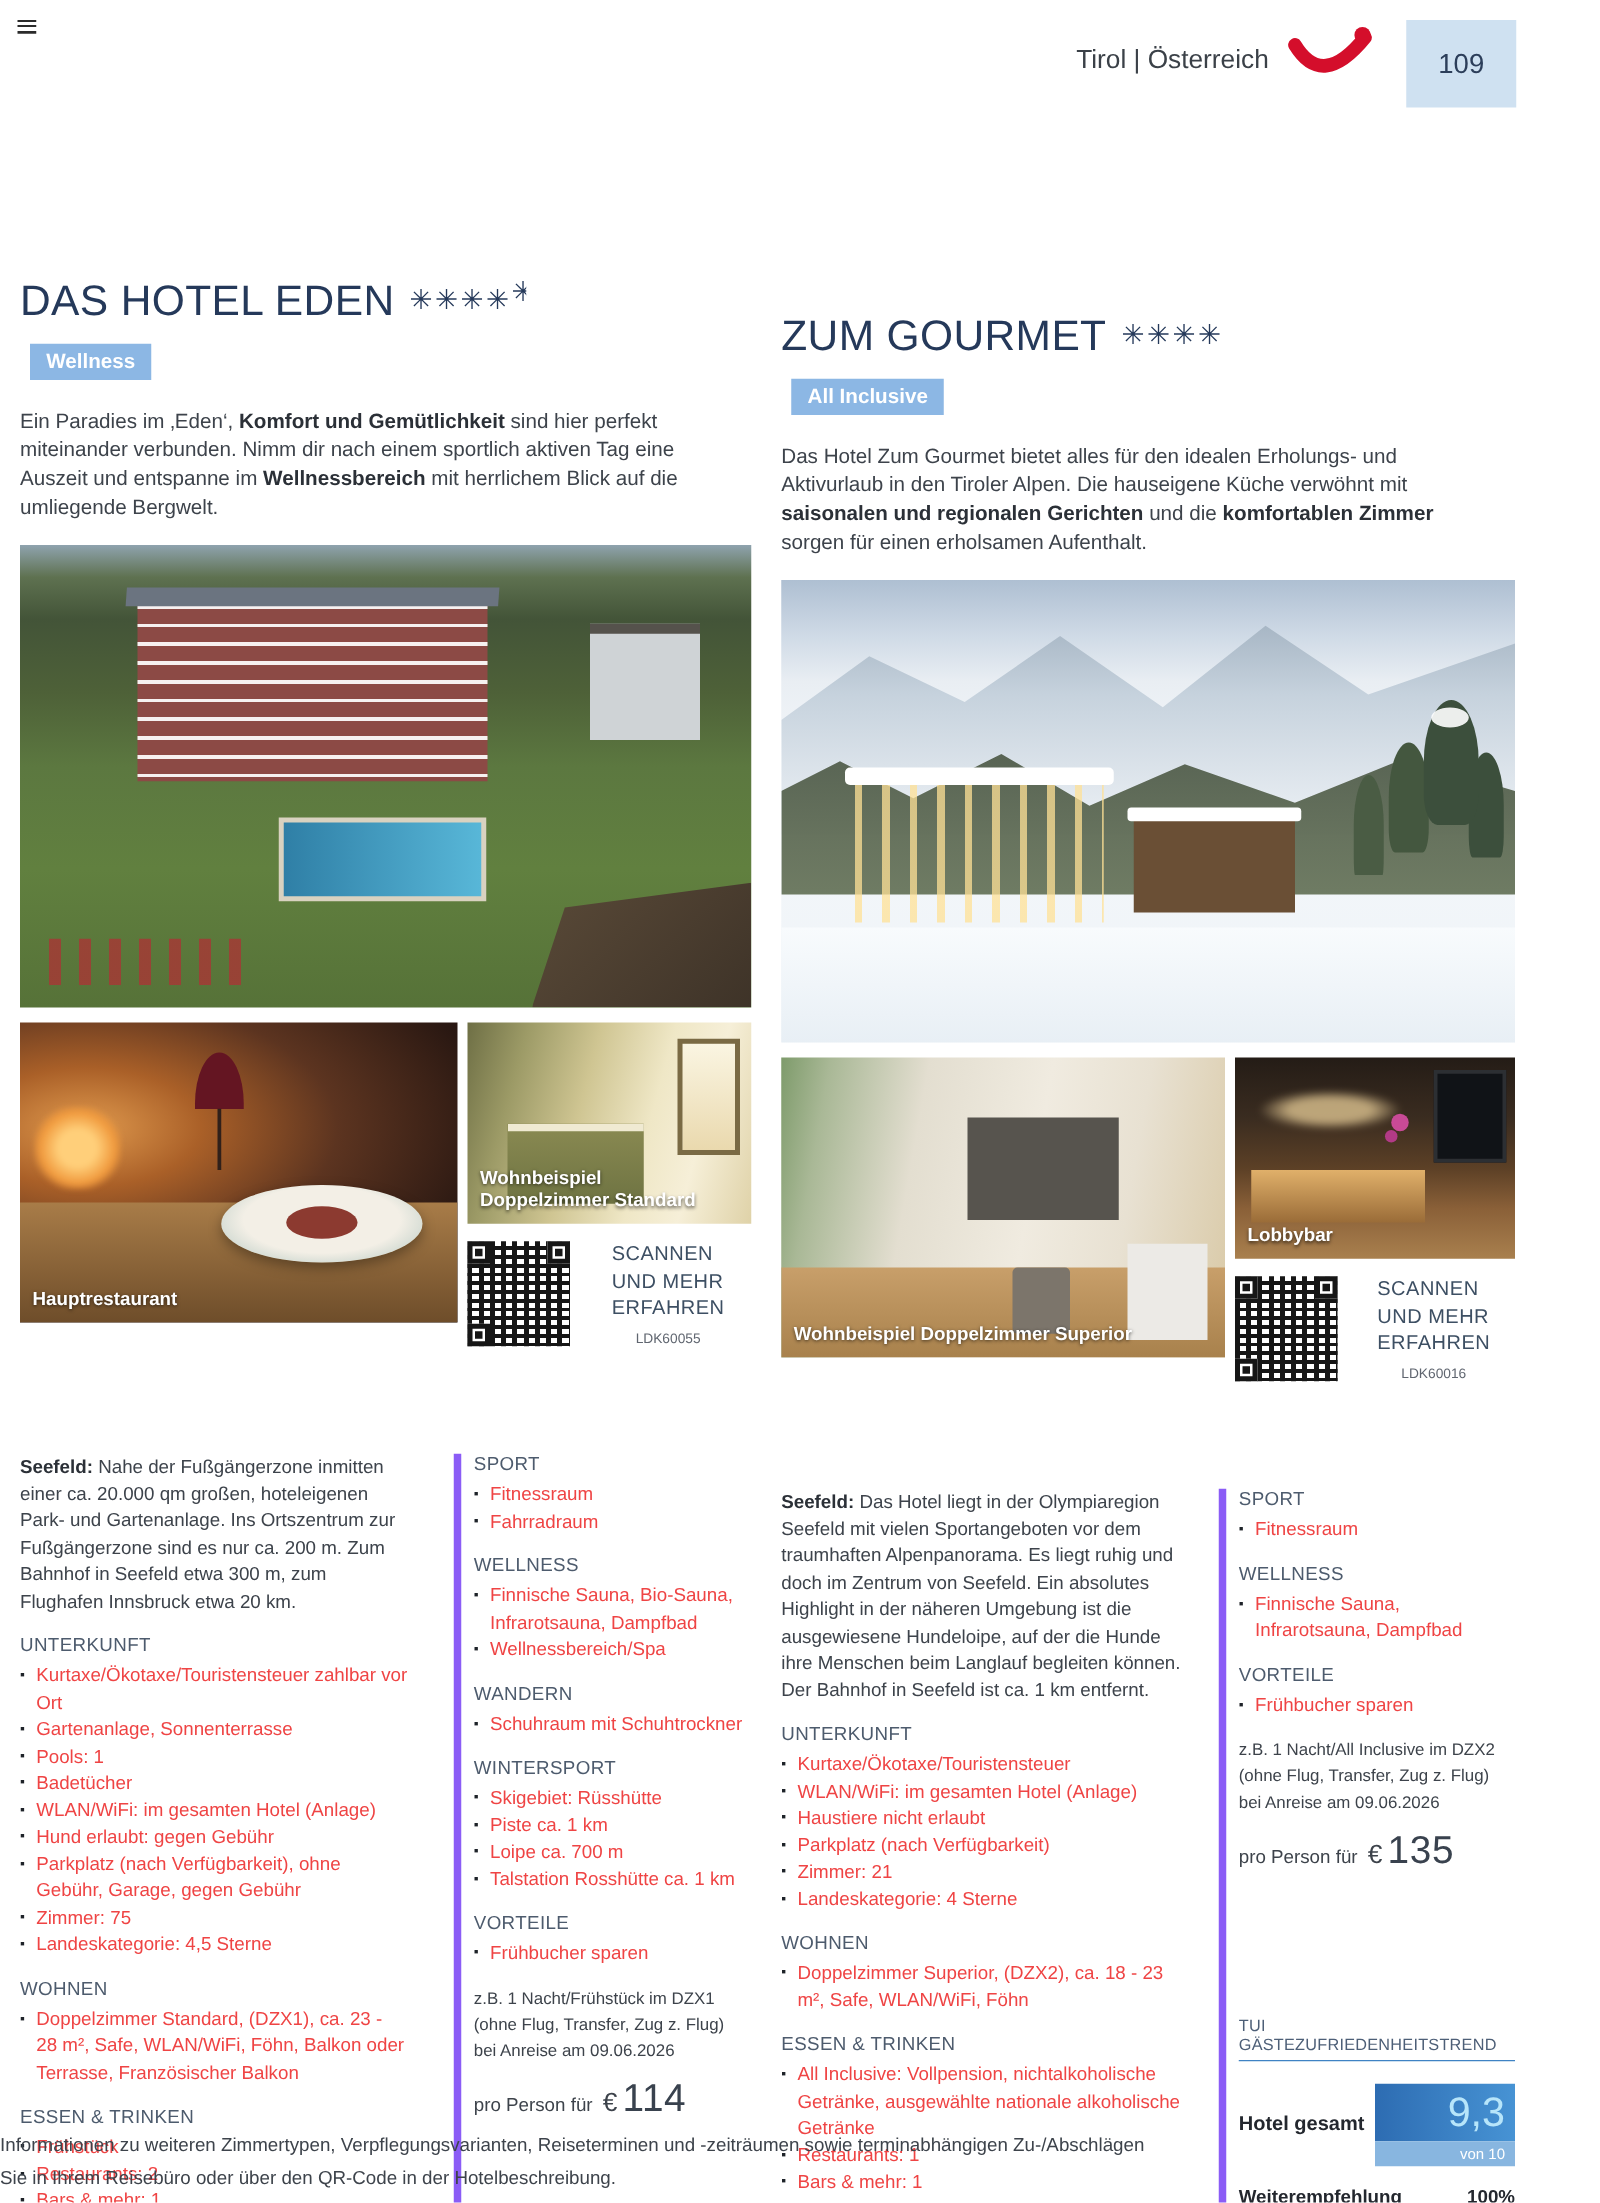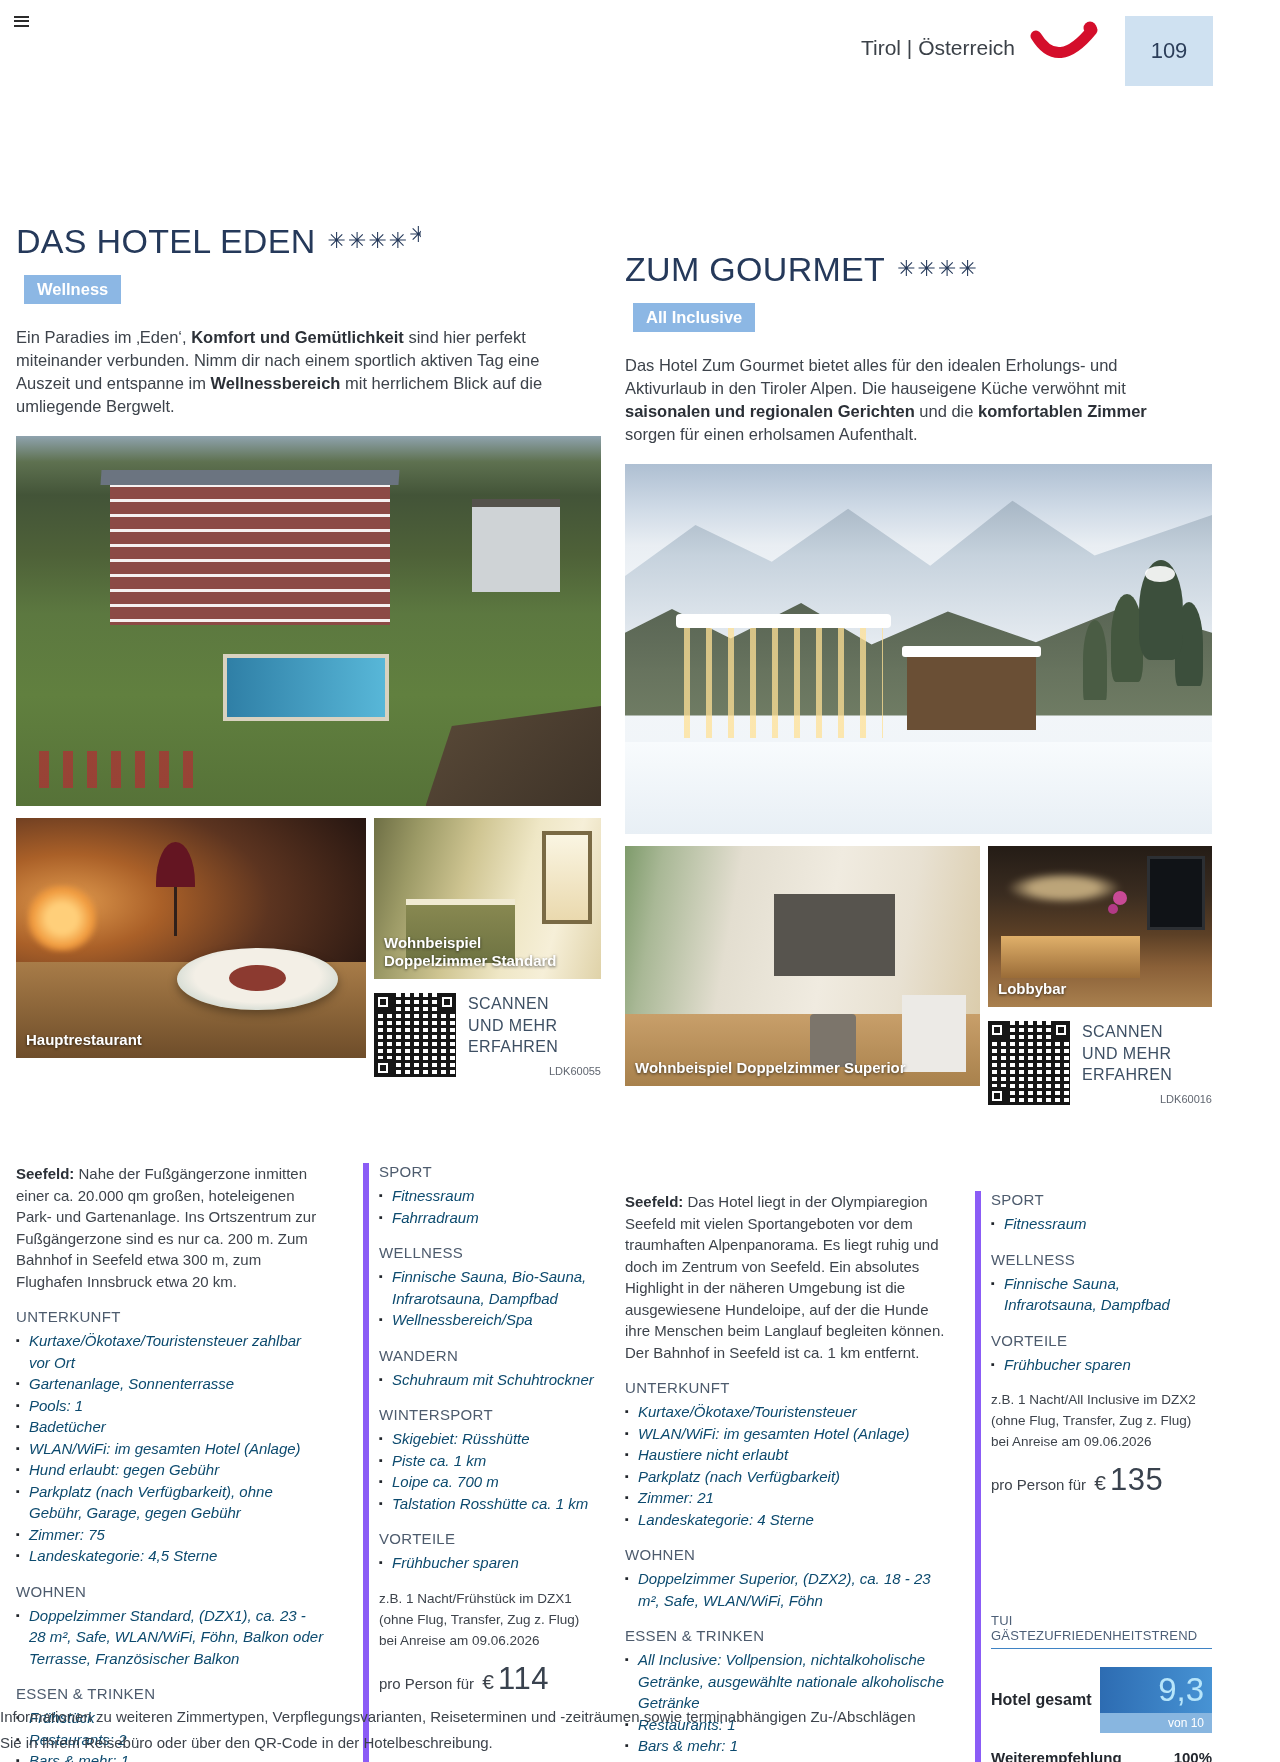--- a/index.html
+++ b/index.html
@@ -36,34 +36,34 @@
   .gourmet .thumb-l{width:355px;}
   .thumb-col{flex:1;display:flex;flex-direction:column;}
   .thumb-s{width:100%;height:161px;}
   .qr-row{display:flex;gap:12px;margin-top:14px;flex:1;}
   .qr{width:82px;height:84px;flex:none;background:#fff;position:relative;
     background-image:repeating-linear-gradient(0deg,#161616 0 3px,transparent 3px 7px),
                      repeating-linear-gradient(90deg,#161616 0 4px,#fff 4px 9px);}
   .qf{position:absolute;width:18px;height:18px;background:#fff;border:4px solid #161616;box-sizing:border-box;}
   .qf::after{content:'';position:absolute;inset:2px;background:#161616;}
   .qf.f1{left:0;top:0;} .qf.f2{right:0;top:0;} .qf.f3{left:0;bottom:0;}
-  .qr-right{flex:1;display:flex;flex-direction:column;justify-content:space-between;}
+  .qr-right{flex:1;display:flex;flex-direction:column;justify-content:space-between;align-items:center;}
   .scan-text{font-size:16px;color:#3d4f63;white-space:pre-line;line-height:1.35;letter-spacing:.4px;}
   .code{font-size:11px;color:#606670;text-align:right;}
   
   .details{display:flex;margin-top:86px;}
   .dcol1{width:310px;flex:none;}
   .gourmet .dcol1{width:325px;}
   .dcol2{flex:1;border-left:6px solid #8b5cf6;margin-left:37px;padding-left:10px;}
   .gourmet .dcol2{margin-left:25px;}
   .location{font-size:15px;line-height:21.5px;margin:0;}
   .location strong{color:#2b3037;}
   .sec-title{font-size:15px;color:#4d5b6d;margin:16px 0 5px 0;letter-spacing:.3px;}
   .dcol2 .sec-title:first-child{margin-top:0;}
-  ul.bullets{list-style:none;margin:0;padding:0;font-size:15px;line-height:21.5px;color:#0c4a6e;font-style:italic;}
+  ul.bullets{list-style:none;margin:0;padding:0;font-size:15px;line-height:21.5px;color:#ef4444;}
   ul.bullets li{padding-left:13px;position:relative;}
   ul.bullets li::before{content:"▪";position:absolute;left:0;top:0;font-size:11px;color:#1e2329;}
   .price-note{margin-top:14px;font-size:13.5px;line-height:21px;white-space:pre-line;color:#3d434b;}
   .price-line{margin-top:10px;font-size:15px;color:#3d434b;white-space:nowrap;}
   .price-cur{font-size:21px;margin-left:4px;}
   .price-amt{font-size:31px;color:#39424e;letter-spacing:.5px;}
   
   .rating{margin-top:115px;}
   .rating-header{font-size:13px;color:#4d5f77;letter-spacing:.2px;padding-bottom:5px;border-bottom:1px solid #3f83c4;}
   .rating-row{display:flex;justify-content:space-between;align-items:center;margin-top:18px;}

